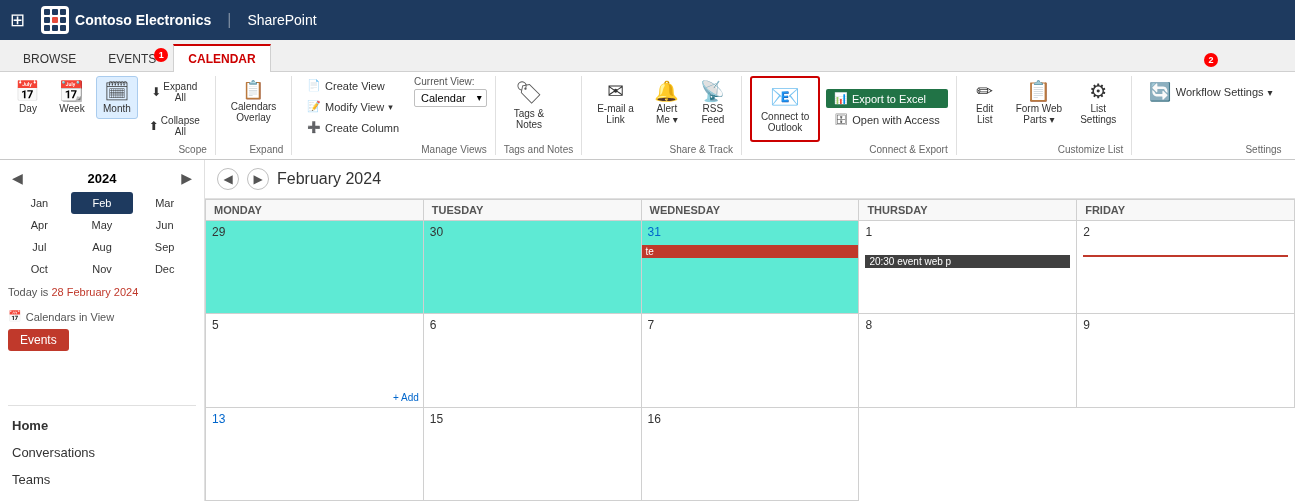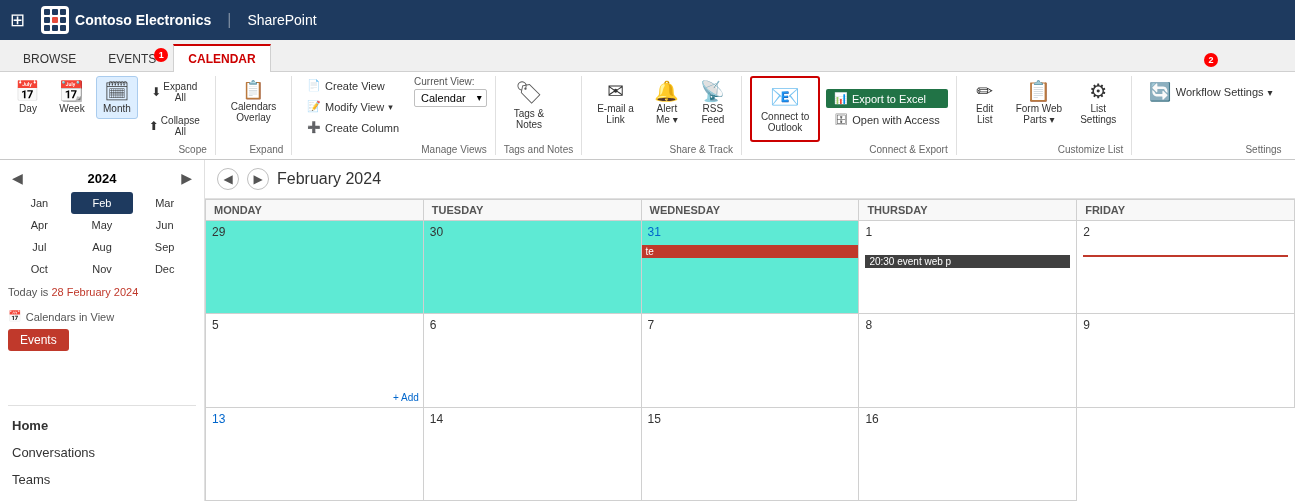--- a/index.html
+++ b/index.html
@@ -707,23 +707,20 @@
         <div class="cal-cell">
           <span class="cal-date">9</span>
         </div>
       </div>
 
       <div class="cal-row">
         <div class="cal-cell">
           <span class="cal-date link">13</span>
         </div>
         <div class="cal-cell">
-          <span class="cal-date">14</span>
-        </div>
-        <div class="cal-cell">
           <span class="cal-date">15</span>
         </div>
         <div class="cal-cell">
           <span class="cal-date">16</span>
         </div>
       </div>
 
     </div>
   </div>
 </div>

